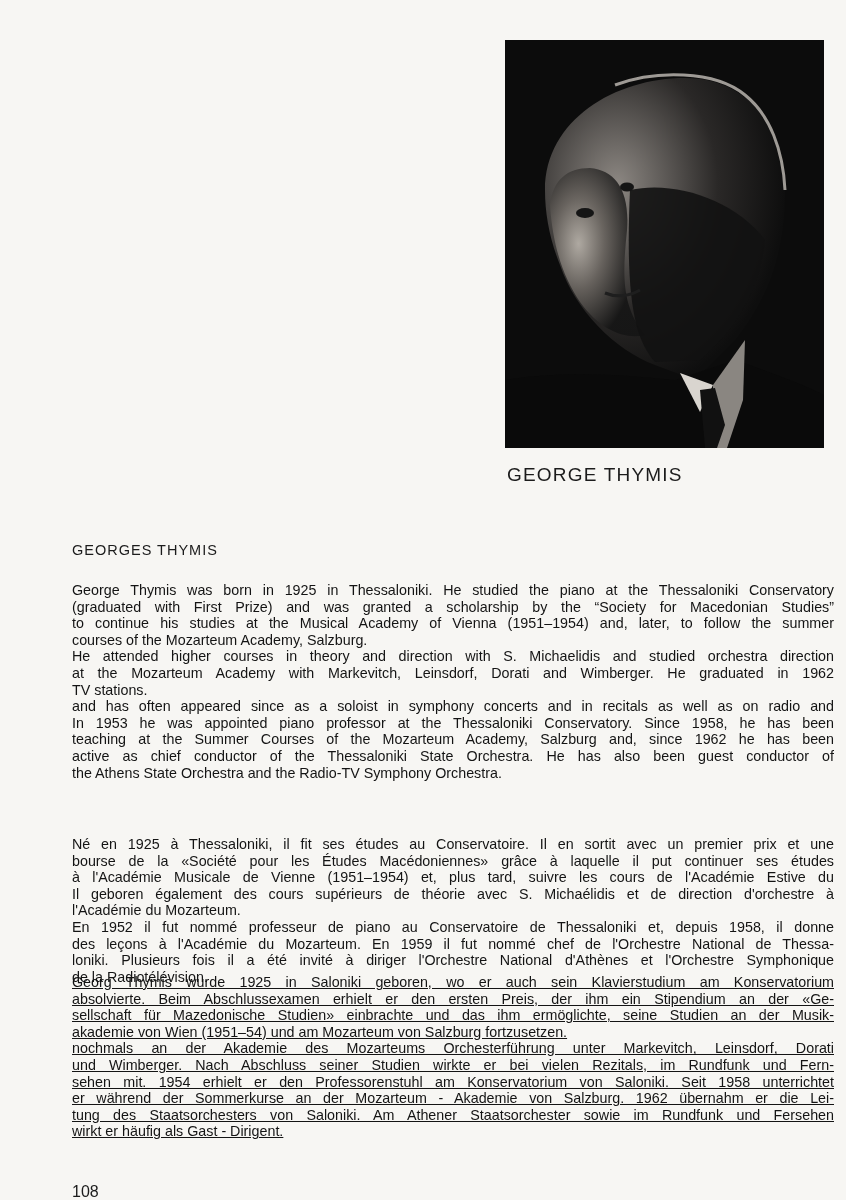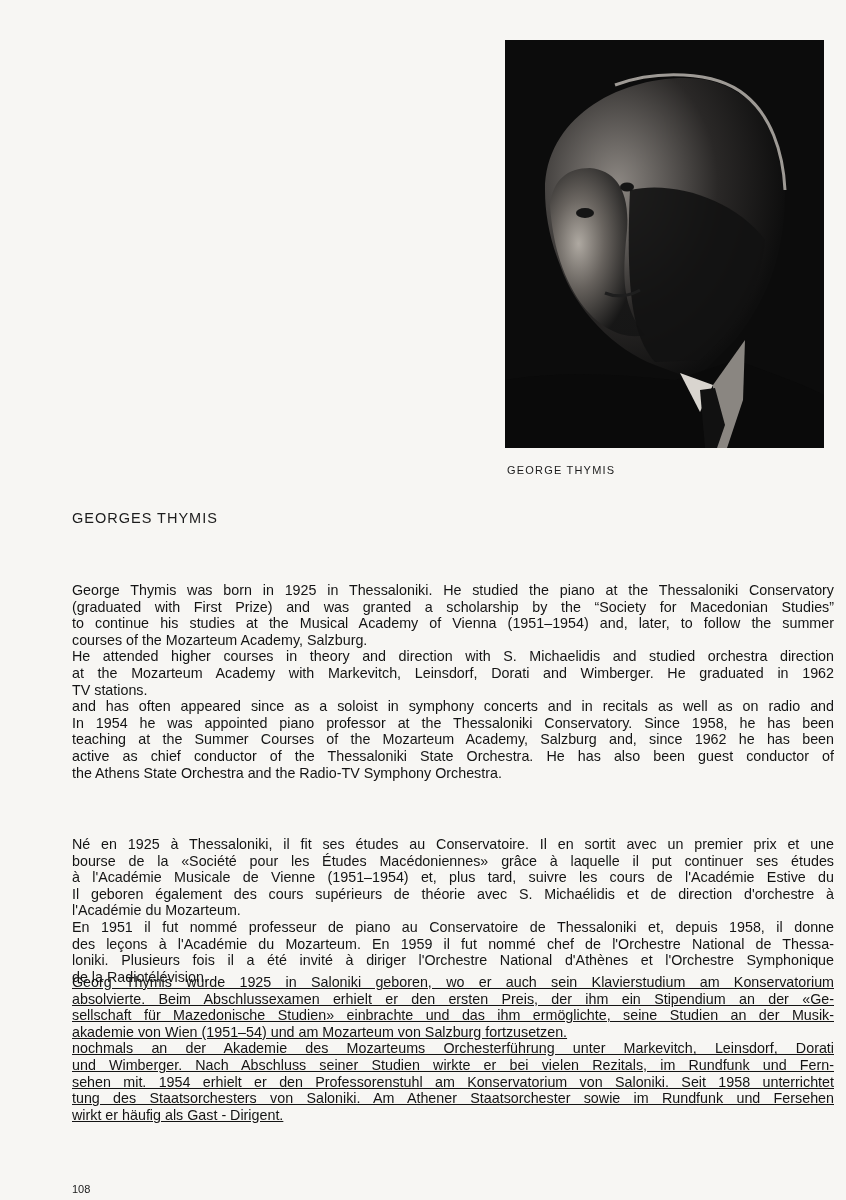--- a/index.html
+++ b/index.html
@@ -11,39 +11,39 @@
     position: relative;
   }
   .page { position: absolute; left: 0; top: 0; width: 846px; height: 1200px; }
   .photo {
     position: absolute; left: 505px; top: 40px; width: 319px; height: 408px;
     background: #0c0c0c; overflow: hidden;
   }
   .photo svg { display: block; width: 100%; height: 100%; }
   .caption {
     position: absolute; left: 507px; top: 464px;
-    font-size: 11px; letter-spacing: 1.2px; color: #1c1c1c;
+    font-size: 19px; letter-spacing: 1.2px; color: #1c1c1c;
   }
   .heading {
-    position: absolute; left: 72px; top: 510px;
+    position: absolute; left: 72px; top: 542px;
     font-size: 14.5px; letter-spacing: 1px; color: #1c1c1c;
   }
   .section {
     position: absolute; left: 72px; width: 762px;
     font-size: 14.3px; line-height: 16.6px; text-align: justify;
   }
   .section p { margin: 0; }
   .line { display: block; text-align: justify; text-align-last: justify; white-space: nowrap; }
   .line.last { text-align-last: left; }
   .en { top: 582px; }
   .fr { top: 836px; }
   .de { top: 974px; text-decoration: underline; }
   .pagenum {
     position: absolute; left: 72px; top: 1183px;
-    font-size: 11px; color: #1c1c1c;
+    font-size: 16px; color: #1c1c1c;
   }
 </style>
 </head>
 <body>
 
 <div class="page">
 
   <div class="photo">
     <svg viewBox="0 0 319 408" preserveAspectRatio="none">
       <defs>
@@ -93,55 +93,56 @@
       <span class="line">to continue his studies at the Musical Academy of Vienna (1951–1954) and, later, to follow the summer</span>
       <span class="line last">courses of the Mozarteum Academy, Salzburg.</span>
     </p>
     <p>
       <span class="line">He attended higher courses in theory and direction with S. Michaelidis and studied orchestra direction</span>
       <span class="line">at the Mozarteum Academy with Markevitch, Leinsdorf, Dorati and Wimberger. He graduated in 1962</span>
       <span class="line last">TV stations.</span>
       <span class="line">and has often appeared since as a soloist in symphony concerts and in recitals as well as on radio and</span>
     </p>
     <p>
-      <span class="line">In 1954 he was appointed piano professor at the Thessaloniki Conservatory. Since 1958, he has been</span>
+      <span class="line">In 1953 he was appointed piano professor at the Thessaloniki Conservatory. Since 1958, he has been</span>
       <span class="line">teaching at the Summer Courses of the Mozarteum Academy, Salzburg and, since 1962 he has been</span>
       <span class="line">active as chief conductor of the Thessaloniki State Orchestra. He has also been guest conductor of</span>
       <span class="line last">the Athens State Orchestra and the Radio-TV Symphony Orchestra.</span>
     </p>
   </div>
 
   <div class="section fr">
     <p>
       <span class="line">Né en 1925 à Thessaloniki, il fit ses études au Conservatoire. Il en sortit avec un premier prix et une</span>
       <span class="line">bourse de la «Société pour les Études Macédoniennes» grâce à laquelle il put continuer ses études</span>
       <span class="line">à l'Académie Musicale de Vienne (1951–1954) et, plus tard, suivre les cours de l'Académie Estive du</span>
     </p>
     <p>
       <span class="line">Il geboren également des cours supérieurs de théorie avec S. Michaélidis et de direction  d'orchestre à</span>
       <span class="line last">l'Académie du Mozarteum.</span>
     </p>
     <p>
-      <span class="line">En 1951 il fut nommé professeur de piano au Conservatoire de Thessaloniki et, depuis 1958, il donne</span>
+      <span class="line">En 1952 il fut nommé professeur de piano au Conservatoire de Thessaloniki et, depuis 1958, il donne</span>
       <span class="line">des leçons à l'Académie du Mozarteum. En 1959 il fut nommé chef de l'Orchestre National de Thessa-</span>
       <span class="line">loniki. Plusieurs fois il a été invité à diriger l'Orchestre National d'Athènes et l'Orchestre Symphonique</span>
       <span class="line last">de la Radiotélévision.</span>
     </p>
   </div>
 
   <div class="section de">
     <p>
       <span class="line">Georg Thymis wurde 1925 in Saloniki geboren, wo er auch sein Klavierstudium am Konservatorium</span>
       <span class="line">absolvierte. Beim Abschlussexamen erhielt er den ersten Preis, der ihm ein Stipendium an der «Ge-</span>
       <span class="line">sellschaft für Mazedonische Studien» einbrachte und das ihm ermöglichte, seine Studien an der Musik-</span>
       <span class="line last">akademie von Wien (1951–54) und am Mozarteum von Salzburg fortzusetzen.</span>
     </p>
     <p>
       <span class="line">nochmals an der Akademie des Mozarteums Orchesterführung unter Markevitch, Leinsdorf, Dorati</span>
       <span class="line">und Wimberger. Nach Abschluss seiner Studien wirkte er bei vielen Rezitals, im Rundfunk und Fern-</span>
       <span class="line">sehen mit. 1954 erhielt er den Professorenstuhl am Konservatorium von Saloniki. Seit 1958 unterrichtet</span>
+      <span class="line">er während der Sommerkurse an der Mozarteum - Akademie von Salzburg. 1962 übernahm er die Lei-</span>
       <span class="line">tung des Staatsorchesters von Saloniki. Am Athener Staatsorchester sowie im Rundfunk und Fersehen</span>
       <span class="line last">wirkt er häufig als Gast - Dirigent.</span>
     </p>
   </div>
 
   <div class="pagenum">108</div>
 </div>
 
 </body></html>

